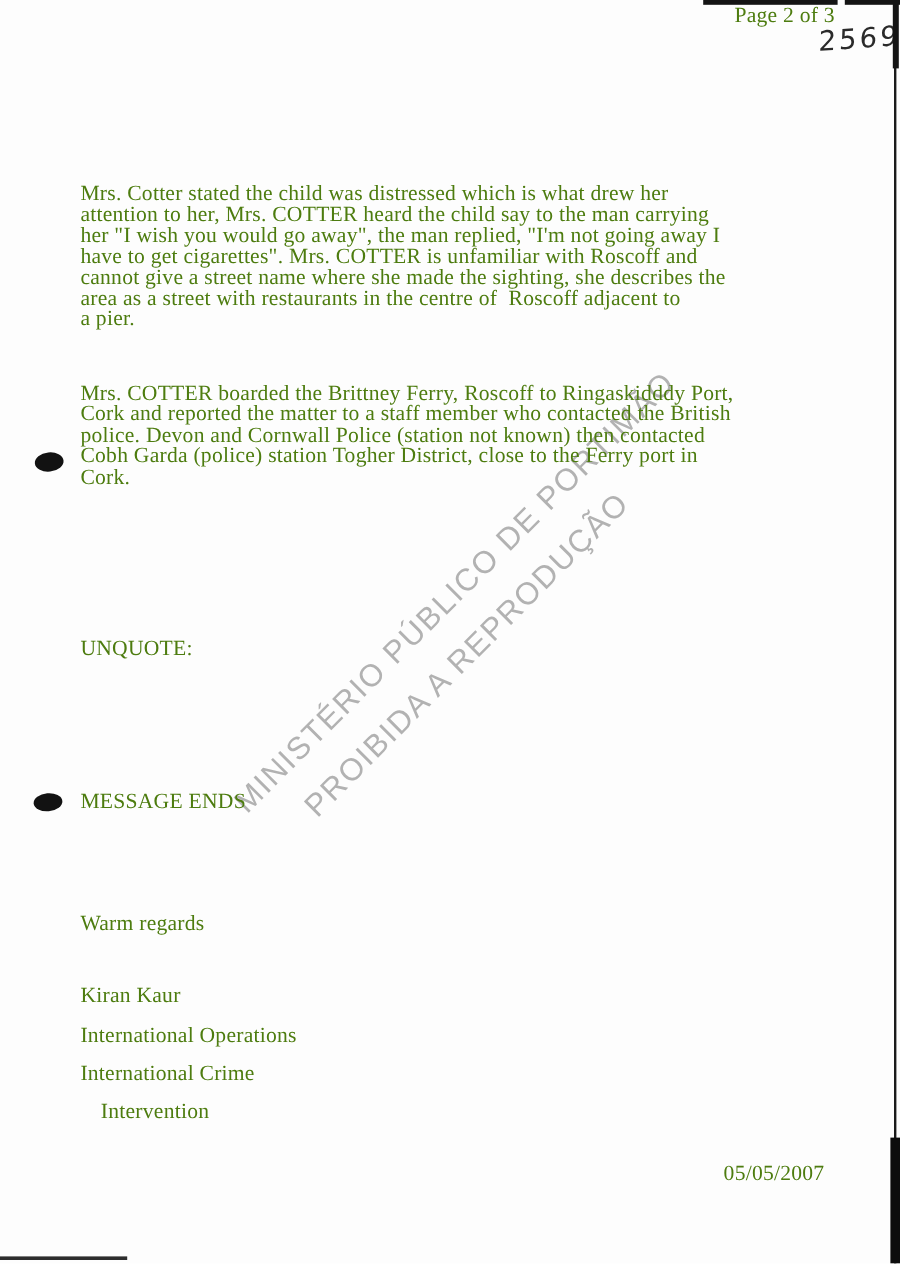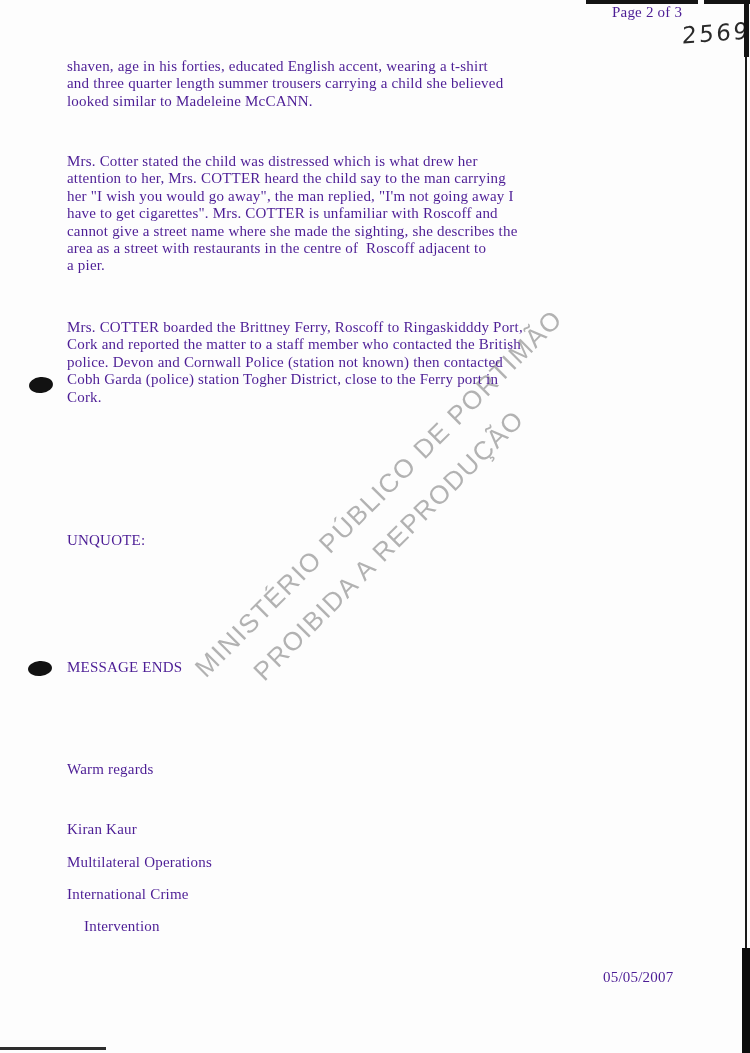--- a/index.html
+++ b/index.html
@@ -9,23 +9,23 @@
     font-family:"Liberation Serif","DejaVu Serif",serif;
     position:relative; overflow:hidden;
   }
   .page {
     position:absolute; left:0; top:0; width:750px; height:1053px;
     background:#fdfdfd;
   }
   .doc-text {
     position:absolute;
     font-family:"Liberation Serif","DejaVu Serif",serif;
-    font-size:15px;
+    font-size:18px;
     line-height:17.4px;
-    color:#4c1d95;
+    color:#4d7c0f;
     letter-spacing:0.2px;
     white-space:pre;
     z-index:2;
   }
   .page-number { left:612px; top:4px; }
   .handwritten {
     position:absolute; left:682px; top:20px;
     font-family:"DejaVu Sans",sans-serif;
     font-size:23px; color:#2a2a2a;
     letter-spacing:2.5px;
@@ -78,41 +78,38 @@
 <body>
 
 <div class="page">
 
   <div class="watermark-line wm1">MINISTÉRIO PÚBLICO DE PORTIMÃO</div>
   <div class="watermark-line wm2">PROIBIDA A REPRODUÇÃO</div>
 
   <div class="doc-text page-number">Page 2 of 3</div>
   <div class="handwritten">2569</div>
 
-  <div class="doc-text p1">shaven, age in his forties, educated English accent, wearing a t-shirt
-and three quarter length summer trousers carrying a child she believed
-looked similar to Madeleine McCANN.</div>
   <div class="doc-text p2">Mrs. Cotter stated the child was distressed which is what drew her
 attention to her, Mrs. COTTER heard the child say to the man carrying
 her "I wish you would go away", the man replied, "I'm not going away I
 have to get cigarettes". Mrs. COTTER is unfamiliar with Roscoff and
 cannot give a street name where she made the sighting, she describes the
 area as a street with restaurants in the centre of  Roscoff adjacent to
 a pier.</div>
   <div class="doc-text p3">Mrs. COTTER boarded the Brittney Ferry, Roscoff to Ringaskidddy Port,
 Cork and reported the matter to a staff member who contacted the British
 police. Devon and Cornwall Police (station not known) then contacted
 Cobh Garda (police) station Togher District, close to the Ferry port in
 Cork.</div>
   <div class="doc-text unquote">UNQUOTE:</div>
   <div class="doc-text message-ends">MESSAGE ENDS</div>
 
   <div class="doc-text warm-regards">Warm regards</div>
   <div class="doc-text sig-name">Kiran Kaur</div>
-  <div class="doc-text sig-2">Multilateral Operations</div>
+  <div class="doc-text sig-2">International Operations</div>
   <div class="doc-text sig-3">International Crime</div>
   <div class="doc-text sig-4">Intervention</div>
 
   <div class="doc-text date">05/05/2007</div>
 
   <div class="hole-punch punch-1"></div>
   <div class="hole-punch punch-2"></div>
   <div class="scan-mark top-edge-bar-a"></div>
   <div class="scan-mark top-edge-bar-b"></div>
   <div class="scan-mark right-edge-line"></div>

